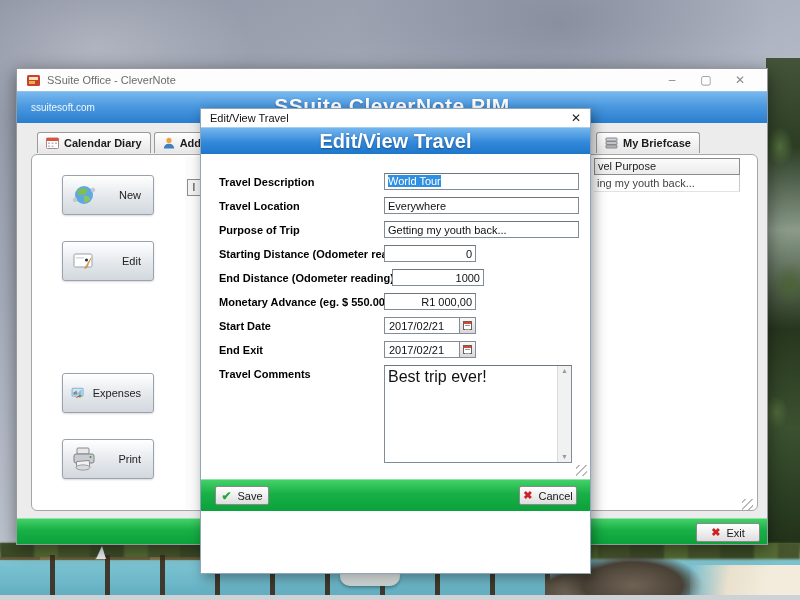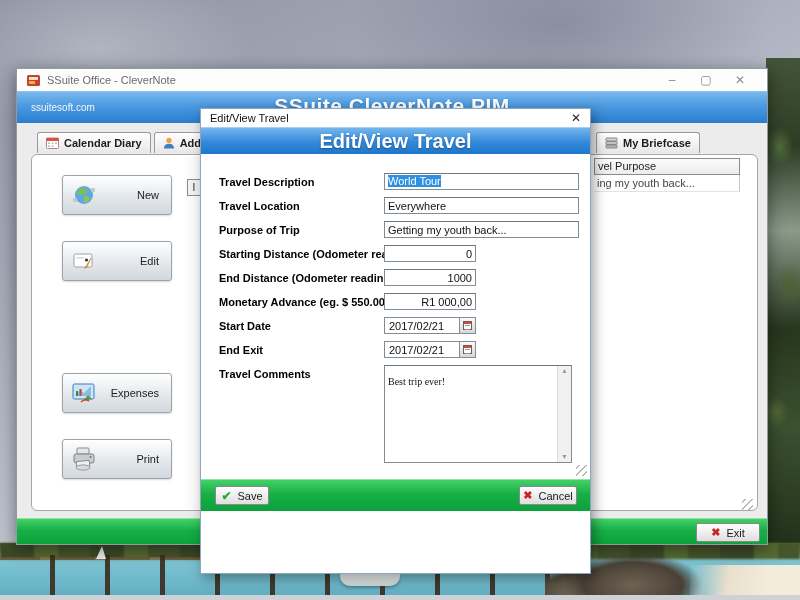--- a/index.html
+++ b/index.html
@@ -62,21 +62,21 @@
 
   .tabs-row { position:absolute; left:20px; top:63px; display:flex; }
   .tab { display:flex; align-items:center; gap:5px; height:21px; padding:0 8px;
     background:linear-gradient(#ffffff,#e7e7e7); border:1px solid #9a9a9a; border-bottom:none;
     border-radius:3px 3px 0 0; font-size:11px; font-weight:bold; color:#1c1c1c; margin-right:3px; }
   .tab-briefcase { position:absolute; left:579px; top:63px; }
 
   .panel { position:absolute; left:14px; top:85px; width:727px; height:357px;
     background:#fff; border:1px solid #a6a6a6; border-radius:6px; }
 
-  .btn3d { position:absolute; left:30px; width:110px; height:40px;
+  .btn3d { position:absolute; left:30px; width:92px; height:40px;
     background:linear-gradient(#ffffff,#e4e8ec 55%,#d2d8de);
     border:1px solid #9aa2ab; border-radius:3px; display:flex; align-items:center;
     padding:0 8px; gap:8px; font-size:11px; color:#222;
     box-shadow:inset 0 1px 0 #fff, 0 1px 2px rgba(0,0,0,.15); cursor:default; }
   .btn3d .lbl { margin-left:auto; margin-right:4px; }
 
   
   .grid-left { position:absolute; left:153px; top:2px; width:18px; height:352px; background:#fbfbfb; border-right:1px solid #b5b5b5; }
   .grid-left .sel-cell { position:absolute; left:2px; top:22px; width:14px; height:17px; background:#f2f2f2;
     border:1px solid #8c8c8c; font-size:10px; text-align:center; line-height:15px; color:#222; }
@@ -118,22 +118,22 @@
     font-family:"Liberation Sans",sans-serif; font-size:11px; padding:1px 4px; color:#111; }
   .date-btn { width:17px; height:17px; background:linear-gradient(#fafafa,#d8d8d8); border:1px solid #828c96;
     display:flex; align-items:center; justify-content:center; cursor:default; }
   .mini-cal { width:9px; height:9px; border:1px solid #7a5a4a; background:
       linear-gradient(#c84e3c 0 2px, #fff 2px 100%); position:relative; }
   .mini-cal::after { content:""; position:absolute; left:1px; top:3px; width:5px; height:3px;
       border-top:1px solid #999; border-bottom:1px solid #999; }
 
   .ta-wrap { position:absolute; left:183px; top:256px; width:188px; height:98px;
     border:1px solid #828c96; border-top-color:#6d757d; background:#fff; display:flex; }
-  .ta-wrap textarea { flex:1; border:none; resize:none; outline:none; font-family:Liberation Serif, serif;
-    font-size:10px; color:#111; padding:2px 3px;margin-top:8px; }
+  .ta-wrap textarea { flex:1; border:none; resize:none; outline:none; font-family:Liberation Sans, sans-serif;
+    font-size:16px; color:#111; padding:2px 3px; }
   .ta-scroll { width:14px; background:#f1f1f1; border-left:1px solid #dcdcdc; display:flex; flex-direction:column;
     justify-content:space-between; align-items:center; padding:1px 0; }
   .ta-arrow { font-size:7px; color:#9a9a9a; line-height:8px; }
 
   .resize-grip { position:absolute; right:3px; top:356px; width:11px; height:11px;
     background:repeating-linear-gradient(135deg, transparent 0 2px, #b9b9b9 2px 3px, transparent 3px 5px); }
 
   .dlg-green { position:absolute; left:0; top:370px; width:100%; height:32px;
     background:linear-gradient(180deg,#43d168 0%,#18b046 45%,#0ca13b 100%); border-top:1px solid #8fe3a8; }
   .save-btn { position:absolute; left:14px; top:6px; width:54px; height:19px; }
@@ -295,21 +295,21 @@
     <span class="f-label" style="top:91px;">Travel Location</span>
     <input class="f-input w-text" style="top: 88px;" value="Everywhere">
 
     <span class="f-label" style="top:115px;">Purpose of Trip</span>
     <input class="f-input w-text" style="top: 112px;" value="Getting my youth back...">
 
     <span class="f-label" style="top:139px;">Starting Distance (Odometer reading)</span>
     <input class="f-input w-num" style="top: 136px;" value="0">
 
     <span class="f-label" style="top:163px;">End Distance (Odometer reading)</span>
-    <input class="f-input w-num" style="top: 160px;" value="1000">
+    <input class="f-input w-num" style="top: 160px; margin-left: 8px;" value="1000">
 
     <span class="f-label" style="top:187px;">Monetary Advance (eg. $ 550.00)</span>
     <input class="f-input w-num" style="top: 184px;" value="R1 000,00">
 
     <span class="f-label" style="top:211px;">Start Date</span>
     <div class="date-wrap" style="top:208px;">
       <input class="date-input" value="2017/02/21" style="">
       <div class="date-btn">
         <div class="mini-cal"></div>
       </div>

